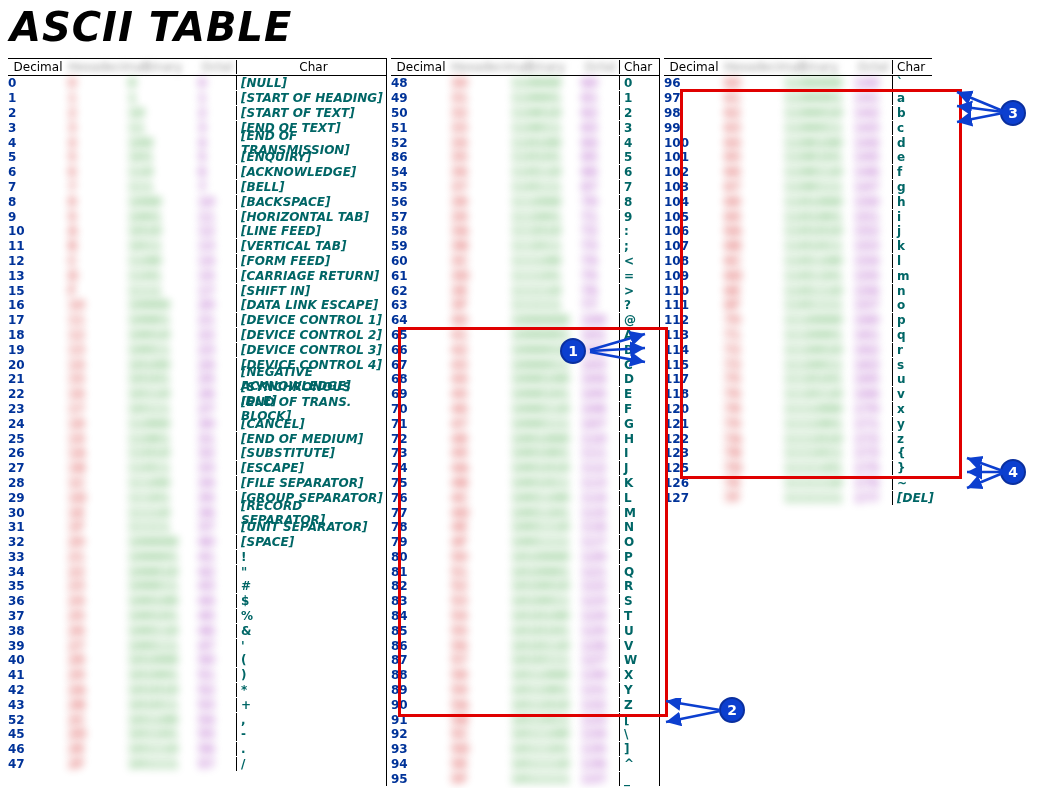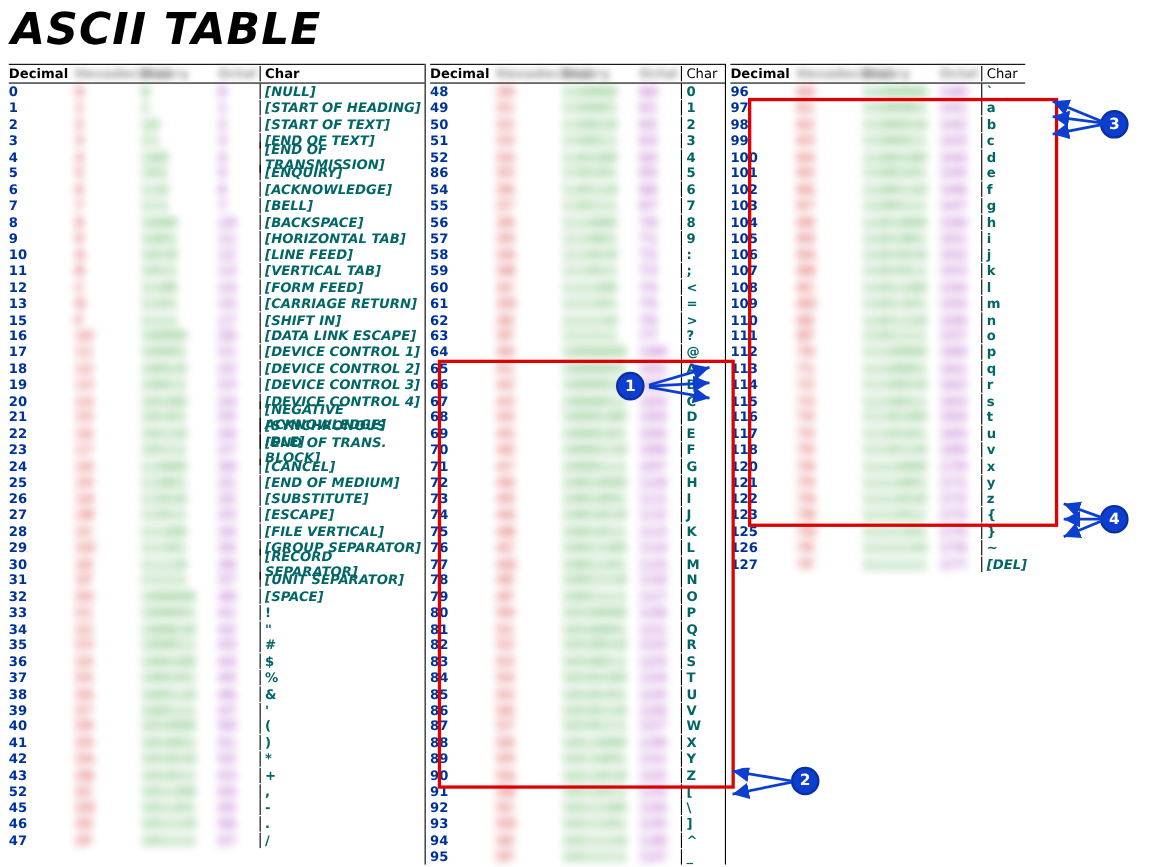--- a/index.html
+++ b/index.html
@@ -35,21 +35,21 @@
     font-size: 12px;
     height: 18px;
     align-items: center;
   }
   .data-row {
     display: flex;
     font-size: 12px;
     height: 14.8px;
     align-items: center;
   }
-  .h-dec, .h-hex, .h-bin, .h-oct, .h-chr { font-weight: 700; }
+  .h-dec, .h-hex, .h-bin, .h-oct, .h-chr { font-weight: 400; text-align: center; }
   .c-dec { color: #003399; font-weight: 700; width: 60px; }
   .c-hex-blur {
     width: 60px; color: #cc0000; font-weight: 700;
     filter: blur(4px); opacity: 0.6;
   }
   .c-bin-blur {
     width: 70px; color: #008800; font-weight: 700;
     filter: blur(4px); opacity: 0.55;
   }
   .c-oct-blur {
@@ -296,21 +296,21 @@
         <span class="c-hex-blur">1B</span>
         <span class="c-bin-blur">11011</span>
         <span class="c-oct-blur">33</span>
         <span class="c-chr sep-l" style="">[ESCAPE]</span>
       </div>
       <div class="data-row">
         <span class="c-dec">28</span>
         <span class="c-hex-blur">1C</span>
         <span class="c-bin-blur">11100</span>
         <span class="c-oct-blur">34</span>
-        <span class="c-chr sep-l" style="">[FILE VERTICAL]</span>
+        <span class="c-chr sep-l" style="">[FILE SEPARATOR]</span>
       </div>
       <div class="data-row">
         <span class="c-dec">29</span>
         <span class="c-hex-blur">1D</span>
         <span class="c-bin-blur">11101</span>
         <span class="c-oct-blur">35</span>
         <span class="c-chr sep-l" style="">[GROUP SEPARATOR]</span>
       </div>
       <div class="data-row">
         <span class="c-dec">30</span>
@@ -924,27 +924,20 @@
         <span class="c-bin-blur">1110010</span>
         <span class="c-oct-blur">162</span>
         <span class="c-chr2 sep-l" style="">r</span>
       </div>
       <div class="data-row">
         <span class="c-dec">115</span>
         <span class="c-hex-blur">73</span>
         <span class="c-bin-blur">1110011</span>
         <span class="c-oct-blur">163</span>
         <span class="c-chr2 sep-l" style="">s</span>
-      </div>
-      <div class="data-row">
-        <span class="c-dec">116</span>
-        <span class="c-hex-blur">74</span>
-        <span class="c-bin-blur">1110100</span>
-        <span class="c-oct-blur">164</span>
-        <span class="c-chr2 sep-l" style="">t</span>
       </div>
       <div class="data-row">
         <span class="c-dec">117</span>
         <span class="c-hex-blur">75</span>
         <span class="c-bin-blur">1110101</span>
         <span class="c-oct-blur">165</span>
         <span class="c-chr2 sep-l" style="">u</span>
       </div>
       <div class="data-row">
         <span class="c-dec">118</span>

